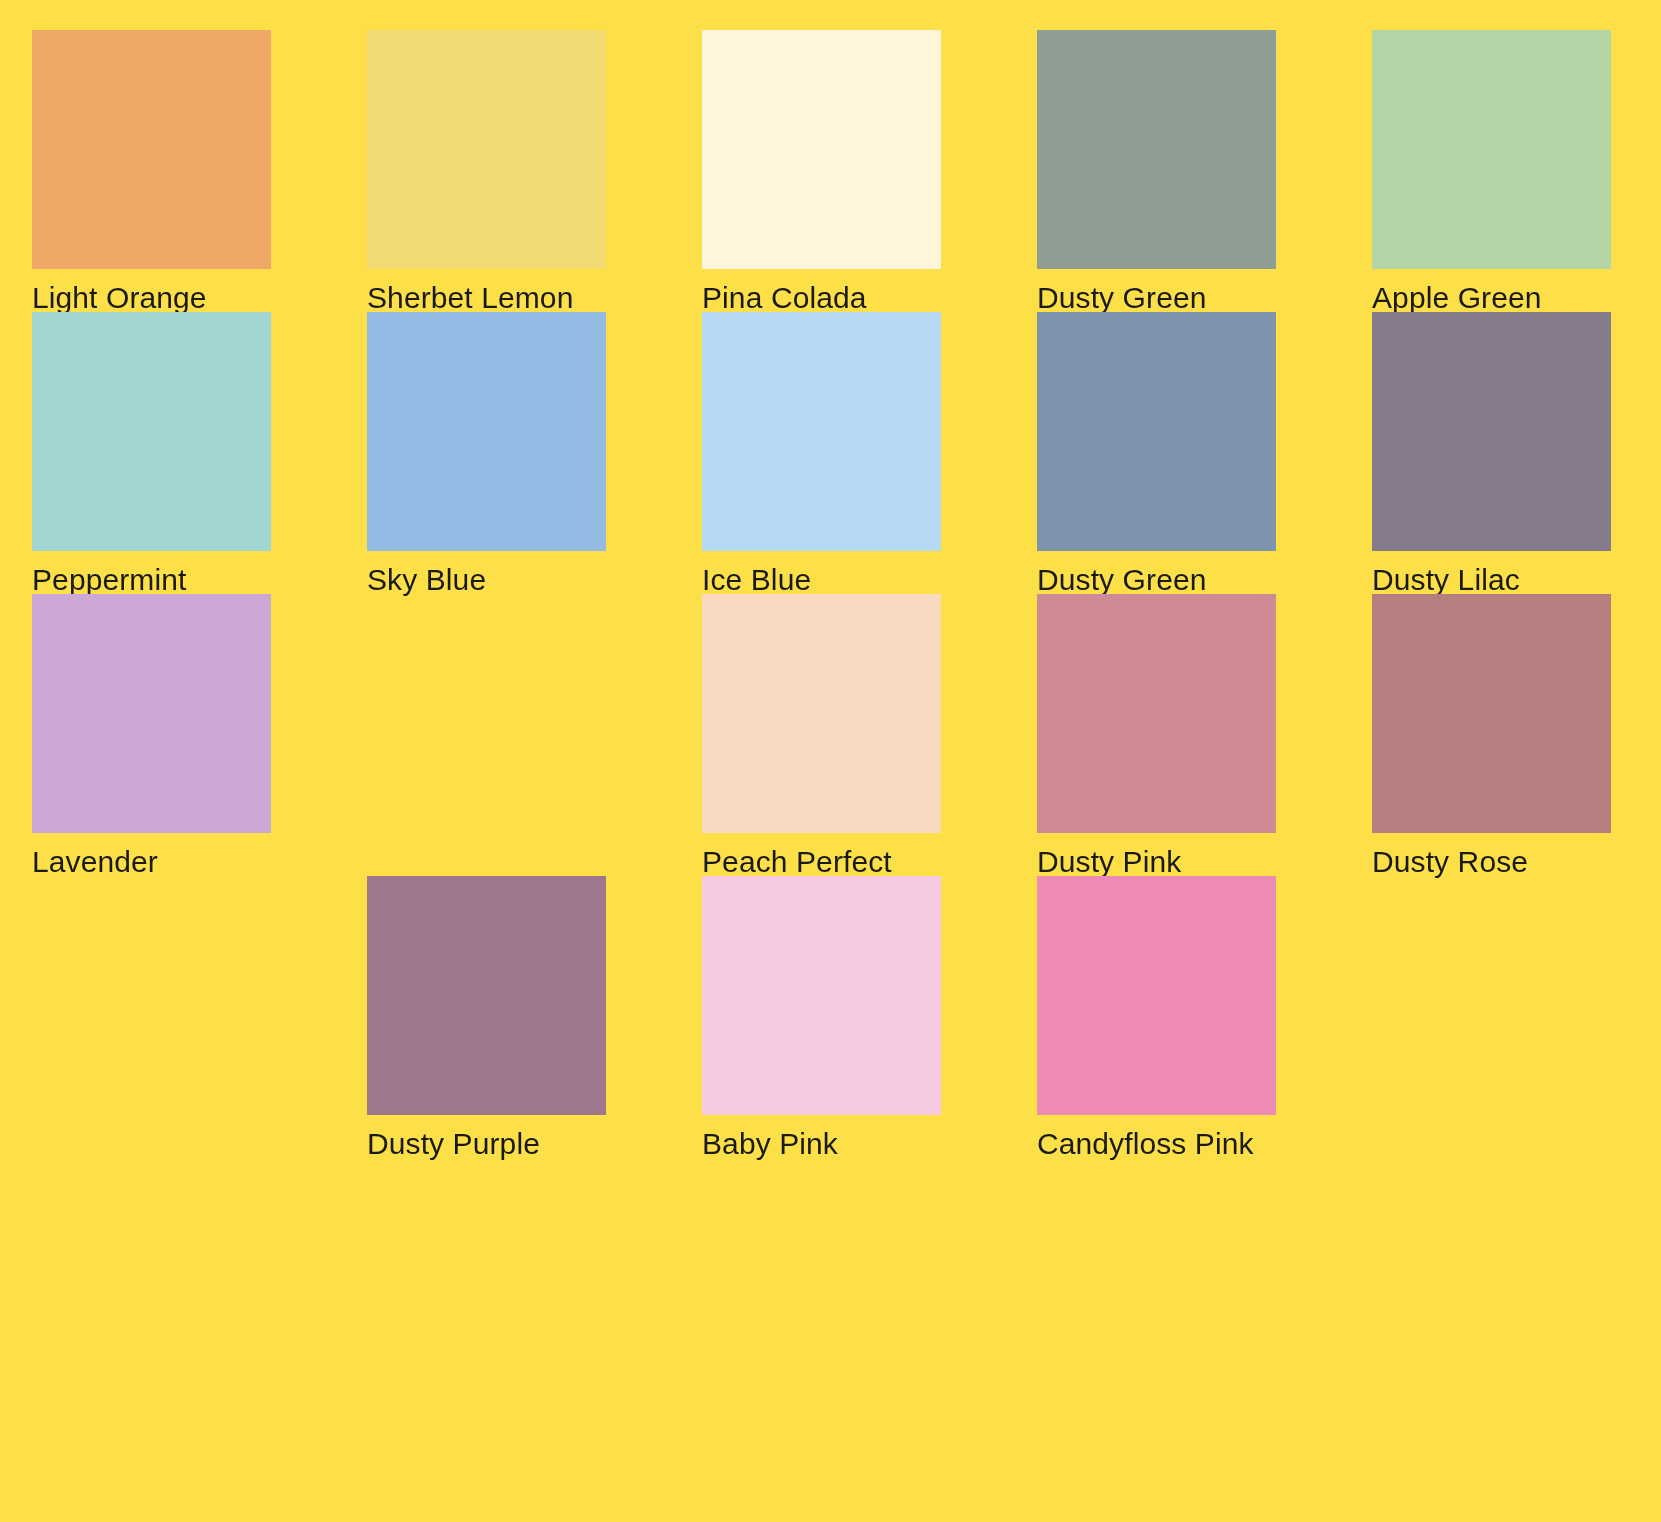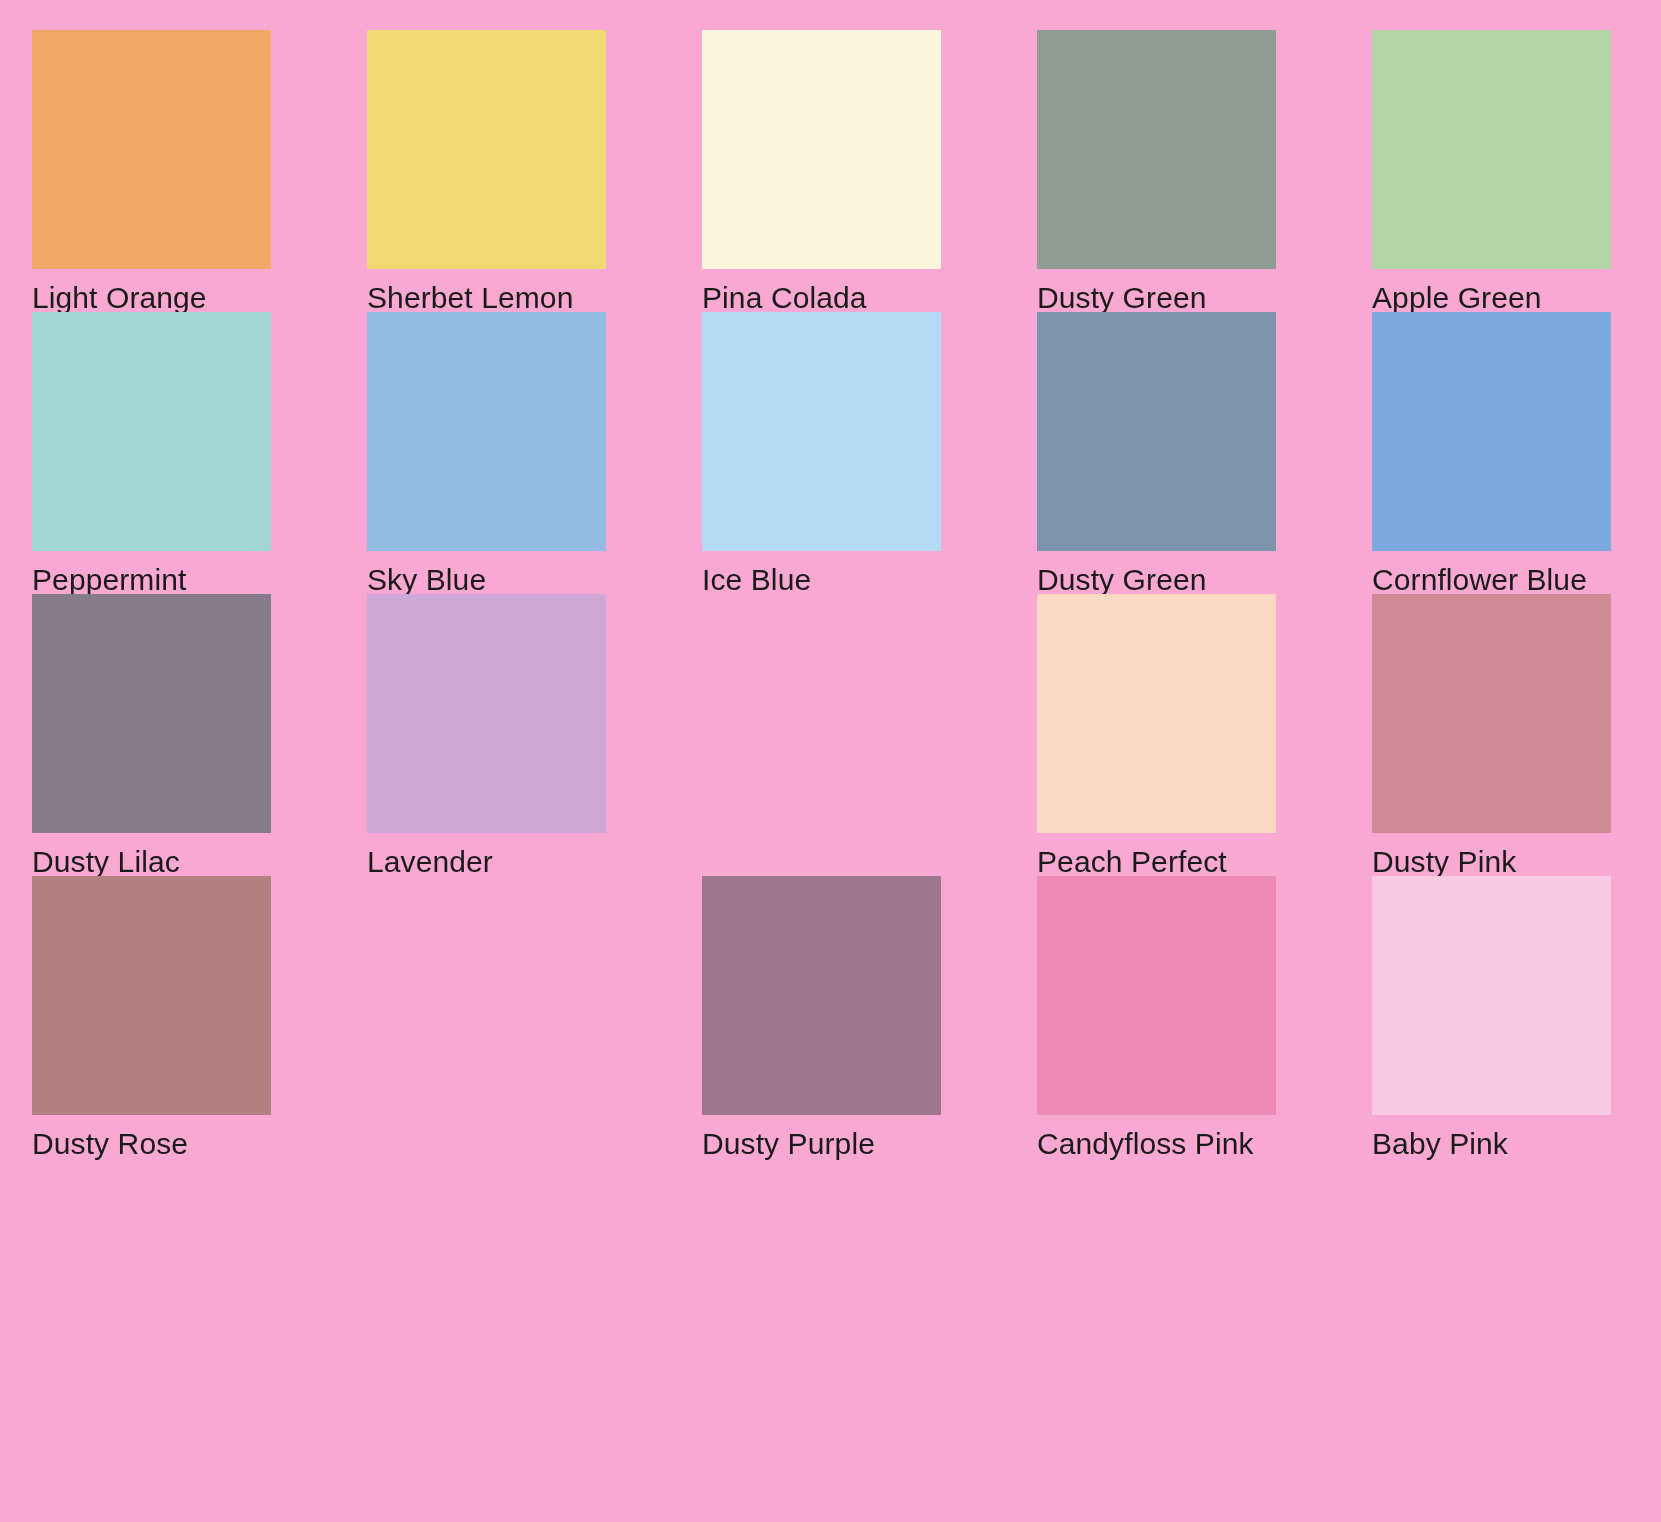--- a/index.html
+++ b/index.html
@@ -12,21 +12,21 @@
     width: 1661px;
     height: 1522px;
     font-family: "Liberation Sans", sans-serif;
     overflow: hidden;
   }
 
   #palette-sheet {
     position: relative;
     width: 1661px;
     height: 1522px;
-    background: #f9a8d4;
+    background: #fde047;
     box-sizing: border-box;
     padding: 30px 0 0 32px;
   }
 
   .palette-grid {
     display: grid;
     grid-template-columns: repeat(5, 239px);
     column-gap: 96px;
     row-gap: 0px;
     align-content: start;
@@ -99,24 +99,20 @@
       </div>
       <div class="swatch-cell">
         <div class="swatch-chip" title="Ice Blue" style="background-color: rgb(183, 218, 244);"></div>
         <span class="swatch-label">Ice Blue</span>
       </div>
       <div class="swatch-cell">
         <div class="swatch-chip" title="Dusty Blue" style="background-color: rgb(126, 147, 172);"></div>
         <span class="swatch-label">Dusty Green</span>
       </div>
       <div class="swatch-cell">
-        <div class="swatch-chip" title="Cornflower Blue" style="background-color: rgb(124, 169, 223);"></div>
-        <span class="swatch-label">Cornflower Blue</span>
-      </div>
-      <div class="swatch-cell">
         <div class="swatch-chip" title="Dusty Lilac" style="background-color: rgb(133, 123, 138);"></div>
         <span class="swatch-label">Dusty Lilac</span>
       </div>
       <div class="swatch-cell">
         <div class="swatch-chip" title="Lavender" style="background-color: rgb(205, 168, 214);"></div>
         <span class="swatch-label">Lavender</span>
       </div>
       <div class="swatch-cell is-empty">
         <div class="swatch-chip" title=""></div>
         <span class="swatch-label"></span>
@@ -135,25 +131,25 @@
       </div>
       <div class="swatch-cell is-empty">
         <div class="swatch-chip" title=""></div>
         <span class="swatch-label"></span>
       </div>
       <div class="swatch-cell">
         <div class="swatch-chip" title="Dusty Purple" style="background-color: rgb(158, 119, 140);"></div>
         <span class="swatch-label">Dusty Purple</span>
       </div>
       <div class="swatch-cell">
+        <div class="swatch-chip" title="Baby Pink" style="background-color: rgb(246, 202, 226);"></div>
+        <span class="swatch-label">Baby Pink</span>
+      </div>
+      <div class="swatch-cell">
         <div class="swatch-chip" title="Candyfloss Pink" style="background-color: rgb(237, 139, 181);"></div>
         <span class="swatch-label">Candyfloss Pink</span>
-      </div>
-      <div class="swatch-cell">
-        <div class="swatch-chip" title="Baby Pink" style="background-color: rgb(246, 202, 226);"></div>
-        <span class="swatch-label">Baby Pink</span>
       </div>
       <div class="swatch-cell is-empty">
         <div class="swatch-chip" title=""></div>
         <span class="swatch-label"></span>
       </div>
     </div>
 </div>
 
 </body></html>

